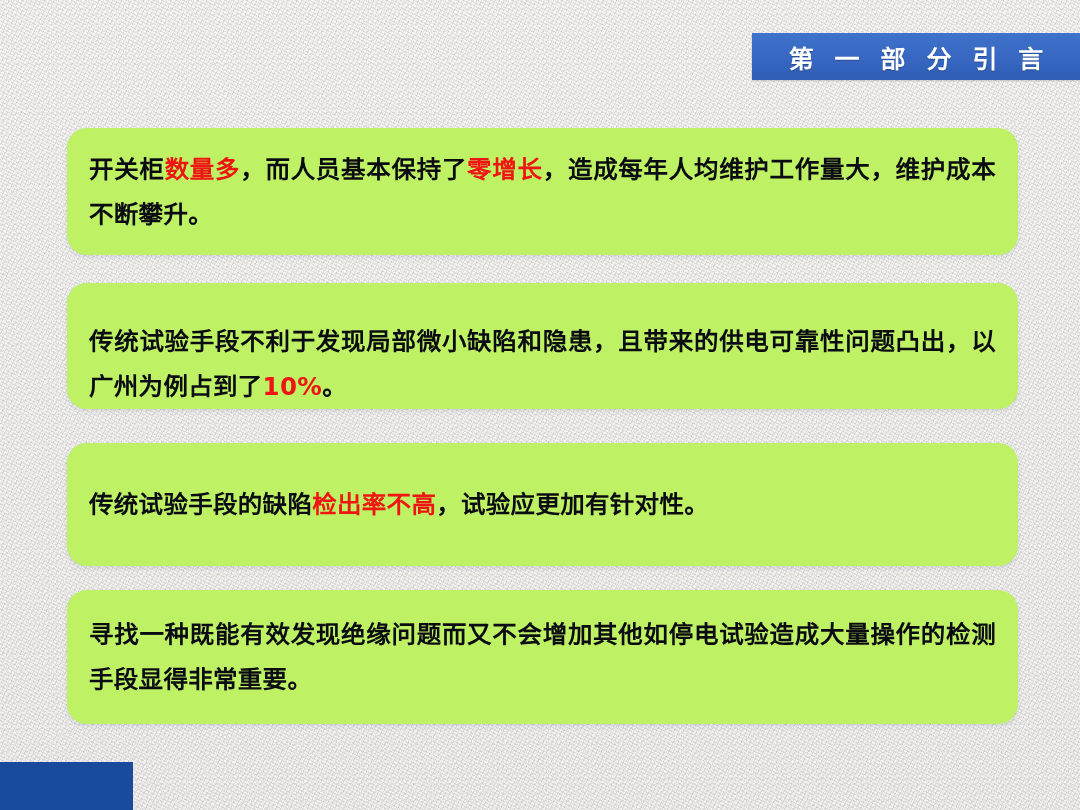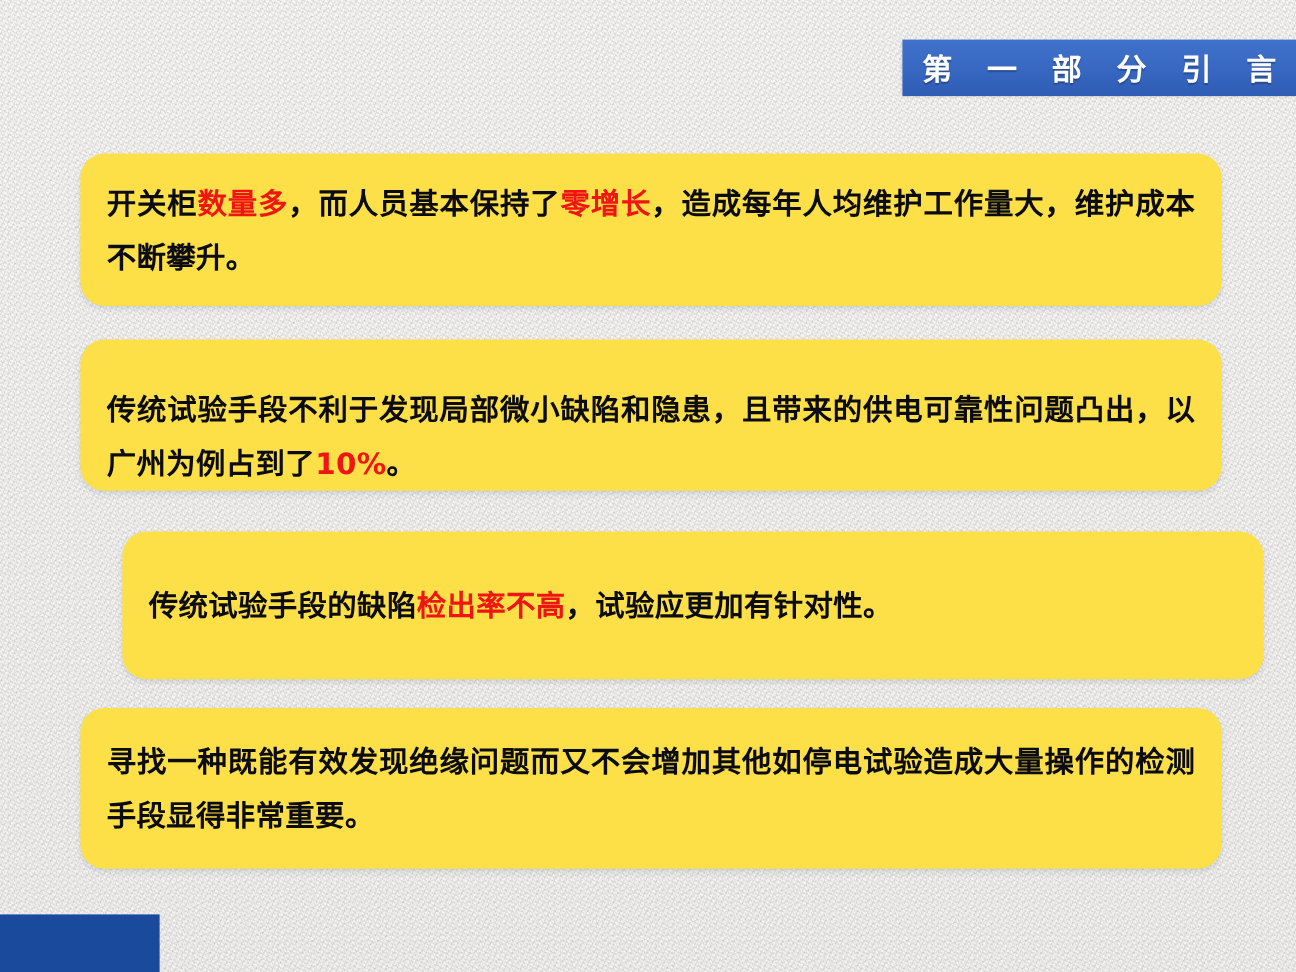--- a/index.html
+++ b/index.html
@@ -52,32 +52,32 @@
     display: flex;
     align-items: center;
     justify-content: center;
     box-shadow: 0 1px 2px rgba(0,0,0,0.18);
   }
   .section-banner .banner-text {
     color: #ffffff;
     font-size: 25px;
     font-weight: 700;
     letter-spacing: 7px;
-    font-family: Liberation Mono, monospace;
+    font-family: Liberation Sans, sans-serif;
     white-space: nowrap;
     text-shadow: 0 1px 1px rgba(0,0,0,0.25);
     padding-left: 7px;
   }
 
   
   .box {
     position: absolute;
     left: 67px;
     width: 951px;
-    background: #fde047;
+    background: #bef264;
     border-radius: 20px;
     box-sizing: border-box;
     box-shadow: 0 2px 4px rgba(60,80,110,0.14);
     display: flex;
     align-items: center;
   }
   .box-inner {
     padding: 0 22px 0 22px;
     width: 100%;
     box-sizing: border-box;
@@ -93,21 +93,21 @@
     text-align: justify;
     text-justify: inter-ideograph;
   }
   .hl {
     color: #ee1512;
     font-weight: 700;
   }
 
   #box1 { top: 128px;  height: 127px; }
   #box2 { top: 283px;  height: 126px; align-items: flex-end; }
-  #box3 { top: 443px;  height: 123px; margin-left: 35px; }
+  #box3 { top: 443px;  height: 123px; }
   #box4 { top: 570px;  height: 134px; margin-top: 20px; }
 
   
   .footer-block {
     position: absolute;
     left: 0;
     top: 762px;
     width: 133px;
     height: 48px;
     background: #1a4a9c;

